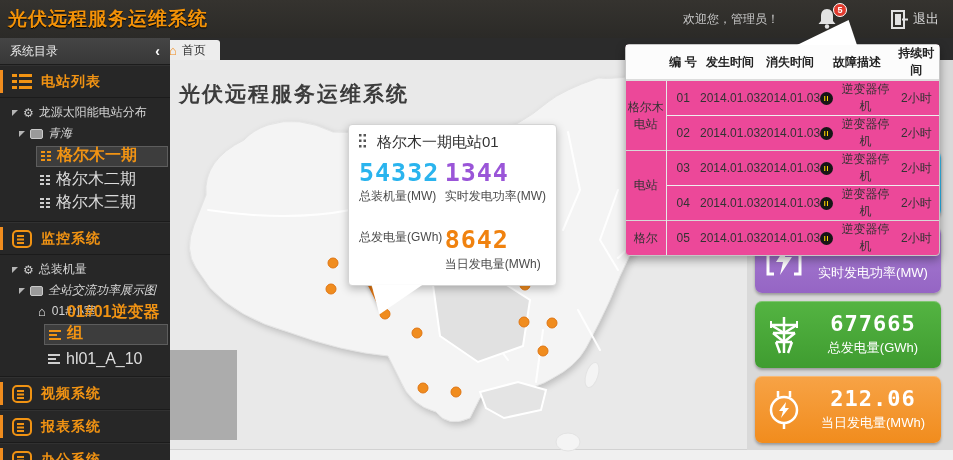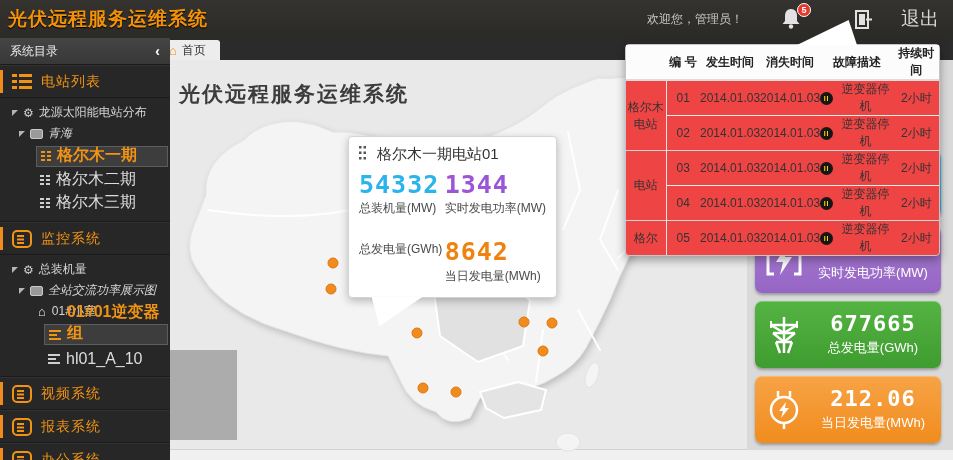--- a/index.html
+++ b/index.html
@@ -11,36 +11,36 @@
   #header { position:absolute; left:0; top:0; width:953px; height:38px;
     background:linear-gradient(#35332f,#2b2a27); z-index:10; display:flex; align-items:center; }
   #app-title { color:#f39208; font-size:19px; font-weight:bold; padding-left:8px;
     letter-spacing:1px; text-shadow:0 1px 1px #000; }
   #header-right { position:absolute; right:0; top:0; height:38px; display:flex; align-items:center; }
   #welcome { color:#c9c9c9; font-size:12px; margin-right:38px; }
   #bell-wrap { position:relative; width:22px; height:24px; margin-right:52px; cursor:pointer; }
   #bell-badge { position:absolute; top:-4px; right:-8px; min-width:14px; height:14px;
     background:#e23b2e; border:1px solid #fff; border-radius:50%; color:#fff; font-size:9px;
     font-weight:bold; display:flex; align-items:center; justify-content:center; }
-  #logout { display:flex; align-items:center; color:#d8d8d8; font-size:19px;
-    margin-right:14px; cursor:pointer;gap:24px; }
+  #logout { display:flex; align-items:center; color:#d8d8d8; font-size:13px;
+    margin-right:14px; cursor:pointer; }
   #logout svg { margin-right:5px; }
 
   
   #sidebar { position:absolute; left:0; top:38px; width:170px; height:422px;
     background:#272727; z-index:6; color:#ddd; }
   #sidebar-title { height:27px; background:linear-gradient(#454545,#383838);
     border-bottom:1px solid #1c1c1c; display:flex; align-items:center;
     padding:0 10px; font-size:12px; color:#eee; }
   #sidebar-collapse { margin-left:auto; color:#fff; font-weight:bold; font-size:14px; cursor:pointer; }
   .side-major { position:relative; height:33px; display:flex; align-items:center;
     border-bottom:1px solid #1b1b1b; border-top:1px solid #313131; cursor:pointer; }
   .side-major .bar { position:absolute; left:0; top:4px; bottom:4px; width:3px; background:#f08c1e; }
   .side-major .mico { margin:0 9px 0 12px; display:flex; }
-  .side-major .mlabel { color:#f19313; font-size:14px; font-weight:normal; letter-spacing:1px; }
+  .side-major .mlabel { color:#f19313; font-size:14px; font-weight:bold; letter-spacing:1px; }
   .tree { padding:4px 0 6px 0; border-bottom:1px solid #1b1b1b; }
   .tree-row { display:flex; align-items:center; height:21px; font-size:12px; color:#d6d6d6; cursor:pointer; }
   .caret { width:0; height:0; border-top:6px solid #b5b5b5; border-right:6px solid transparent;
     margin-right:5px; }
   .gear { color:#cfcfcf; font-size:12px; margin-right:5px; line-height:1; }
   .boxico { width:13px; height:10px; background:#9a9a9a; border:1px solid #c9c9c9;
     border-radius:2px; margin-right:5px; }
   .grid-ico { display:inline-block; margin-right:6px; }
   .house { color:#e8e8e8; font-size:13px; margin-right:6px; line-height:1; }
   .leaf-sel { background:#3d3d3d; border:1px solid #5d5d5d; color:#f19313; font-weight:bold; }
@@ -62,21 +62,21 @@
     background:#f0f0f0; border-top:1px solid #d2d2d2; }
   #right-panel { position:absolute; left:599px; top:0; width:206px; height:390px; background:#d9d9d9; }
   #page-heading { position:absolute; left:16px; top:20px; display:flex; align-items:center; z-index:8; }
   #page-heading .hbar { width:6px; height:23px; background:#f08c1e; margin-right:9px; }
   #page-heading .htext { font-size:21px; font-weight:bold; color:#3c3c3c; letter-spacing:2px; }
 
   
   #map-svg { position:absolute; left:0; top:0; z-index:2; }
 
   
-  #map-tooltip { position:absolute; left:200px; top:76px; width:209px; z-index:20;
+  #map-tooltip { position:absolute; left:200px; top:64px; width:209px; z-index:20;
     background:#fff; border:1px solid #d4d4d4; border-radius:4px;
     box-shadow:0 3px 8px rgba(0,0,0,.25); }
   #tooltip-arrow { position:absolute; left:18px; top:100%; width:56px; height:30px;
     background:#fff; clip-path:polygon(8% 0, 100% 0, 22% 100%);
     filter:drop-shadow(2px 2px 2px rgba(0,0,0,.2)); }
   #tooltip-title-row { display:flex; align-items:center; padding:8px 10px 4px 10px; }
   #tooltip-grid-ico { display:inline-block; margin-right:7px; }
   #tooltip-title { font-size:15px; color:#333; }
   #tooltip-grid { display:grid; grid-template-columns:1fr 1.15fr; padding:4px 10px 12px 10px;
     row-gap:22px; }
@@ -92,21 +92,21 @@
   .stat-card .cbody { flex:1; text-align:center; padding-right:8px; }
   .stat-card .cval { font-size:22px; line-height:1.1; }
   .stat-card .clabel { font-size:13px; margin-top:2px; }
   #card-capacity { top:90px;  background:linear-gradient(#3fc0ef,#22aee8); }
   #card-power    { top:166px; background:linear-gradient(#a87ed3,#9565c4); }
   #card-totalgen { top:241px; background:linear-gradient(#54b442,#3f9c30); }
   #card-daygen   { top:316px; background:linear-gradient(#f7a346,#f18c1d); }
 
   
   #alarm-popup { position:absolute; left:625px; top:44px; width:315px; z-index:50;
-    background:#ef4444; border:1px solid #c6c6c6; border-radius:4px;
+    background:#ec4899; border:1px solid #c6c6c6; border-radius:4px;
     box-shadow:0 4px 10px rgba(0,0,0,.35); }
   #alarm-arrow { position:absolute; left:797px; top:20px; width:60px; height:25px;
     background:#fff; clip-path:polygon(86% 0, 0 100%, 100% 100%); z-index:51; }
   #alarm-table { width:100%; border-collapse:collapse; font-size:12px; }
   #alarm-table th { height:27px; font-weight:bold; color:#222; border-bottom:2px solid #dcdcdc;
     background:#fcfcfc; }
   #alarm-table td { height:20px; text-align:center; color:#333; }
   #alarm-table tbody td { border-top:1px solid #efefef; }
   #alarm-table tbody tr.grp-start td { border-top:1px solid #d7d7d7; }
   #alarm-table tbody tr:first-child td { border-top:none; }

